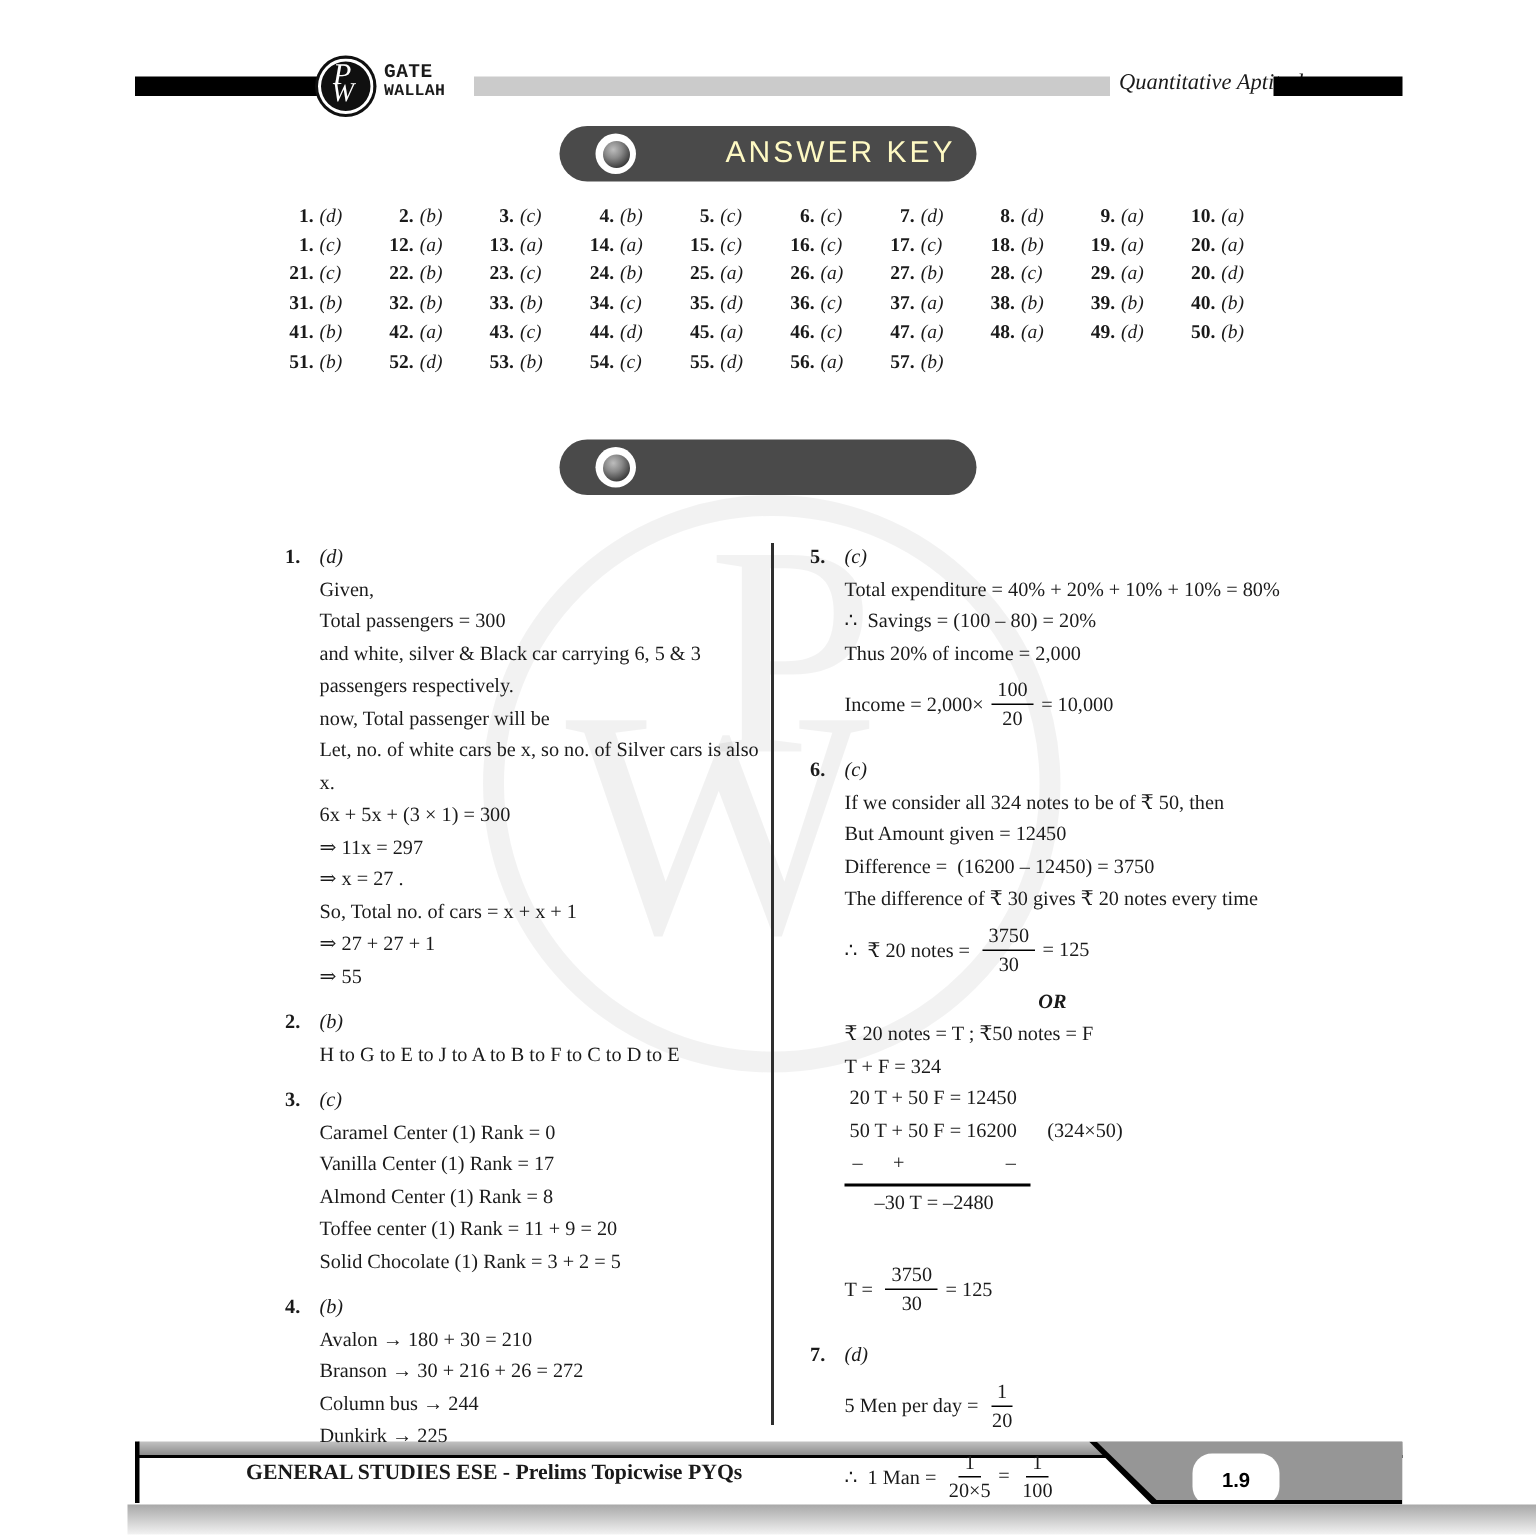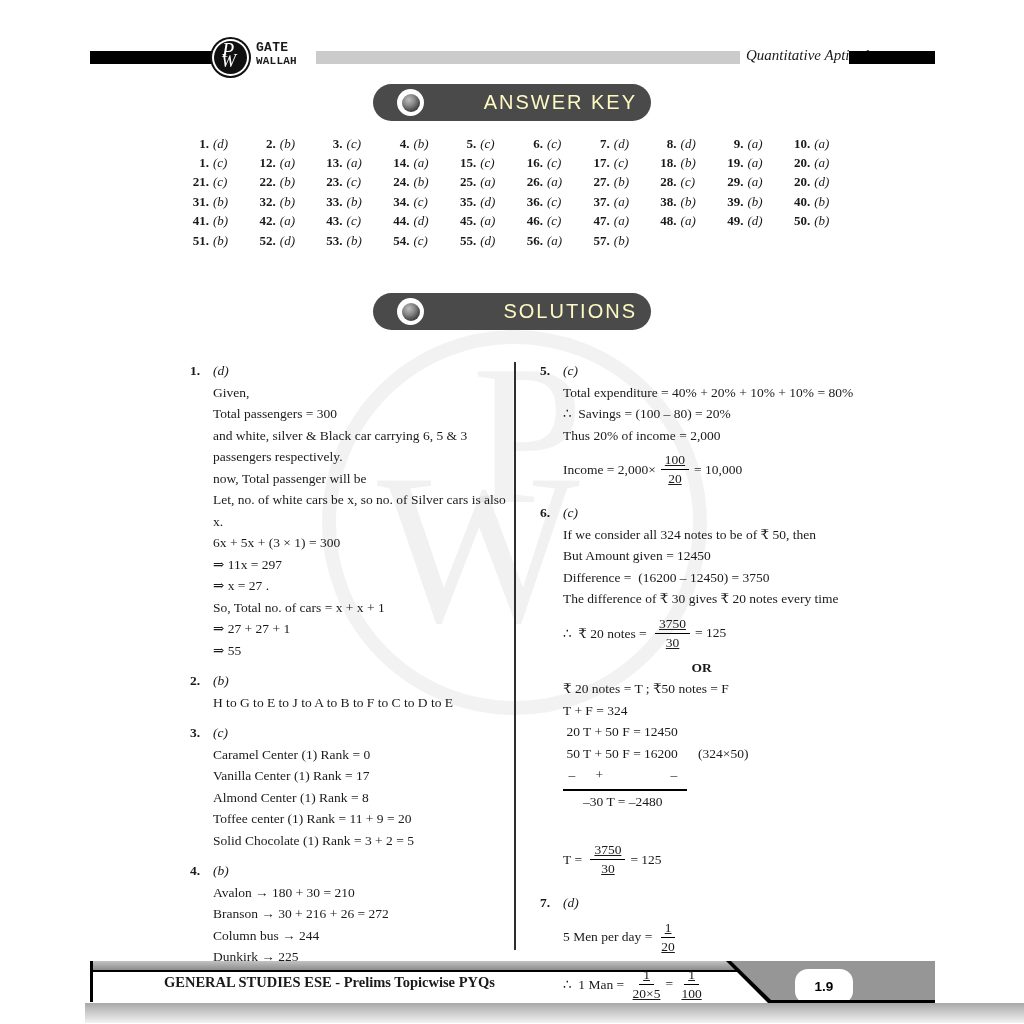--- a/index.html
+++ b/index.html
@@ -52,26 +52,26 @@
   
   .sol-col{z-index:2;font-size:13.5px;}
   #sol-col-left{left:190px;top:360px;width:326px;}
   #sol-col-right{left:540px;top:360px;width:338px;}
   .col-divider{left:514px;top:362px;width:2px;height:588px;background:#2e2e2e;z-index:2;}
   .sol{display:flex;margin-bottom:9px;}
   .sol-num{width:23px;font-weight:bold;flex:none;line-height:21.5px;}
   .sol-body{flex:1;min-width:0;}
   .sol-ans{font-style:italic;line-height:21.5px;display:block;}
   .sol-line{white-space:pre-wrap;line-height:21.5px;min-height:21.5px;}
-  .sol-line.or{font-weight:bold;text-align:center;width:88%;white-space:normal;}
+  .sol-line.or{font-weight:bold;text-align:center;width:88%;white-space:normal;font-style:italic;}
   .sol-line.signs{display:inline-block;border-bottom:2px solid #000;padding:0 10px 3px 2px;}
   .sol-line.indent20{margin-left:20px;}
   .frac-line{display:flex;align-items:center;flex-wrap:wrap;padding:6px 0;}
   .frac-line.gap-top{margin-top:24px;}
-  .frac{display:inline-flex;flex-direction:column;align-items:center;margin:0 5px;text-decoration:underline;}
+  .frac{display:inline-flex;flex-direction:column;align-items:center;margin:0 5px;}
   .frac .fn{border-bottom:1.4px solid #000;padding:0 4px 1px;line-height:16px;}
   .frac .fd{padding-top:1px;line-height:16px;}
 
   
   .ft-grayband{left:92px;top:961px;width:843px;height:9px;
                background:linear-gradient(#c2c2c2,#8c8c8c);border-bottom:2.5px solid #000;}
   .ft-leftline{left:90px;top:961px;width:2.5px;height:41px;background:#000;}
   .ft-title{left:164px;top:974px;font-weight:bold;font-size:14.5px;z-index:3;}
   .ft-slant-outer{left:716px;top:961px;width:219px;height:42px;background:#000;
       clip-path:polygon(10px 0,219px 0,219px 42px,52px 42px);z-index:2;}
@@ -340,21 +340,20 @@
 <div class="abs wm">
   <div class="ring"></div>
   <div class="wp">P</div>
   <div class="ww">W</div>
 </div>
 
 <div class="abs banner" id="banner-solutions">
   <span class="orb">
       <span class="orb-core"></span>
     </span>
-  <span class="bl">SOLUTIONS</span>
 </div>
 
 <div class="abs sol-col" id="sol-col-left">
     <div class="sol">
       <span class="sol-num">1.</span>
       <div class="sol-body">
         <span class="sol-ans">(d)</span>
         <div class="sol-line">Given,</div>
         <div class="sol-line">Total passengers = 300</div>
         <div class="sol-line">and white, silver &amp; Black car carrying 6, 5 &amp; 3 passengers respectively.</div>

